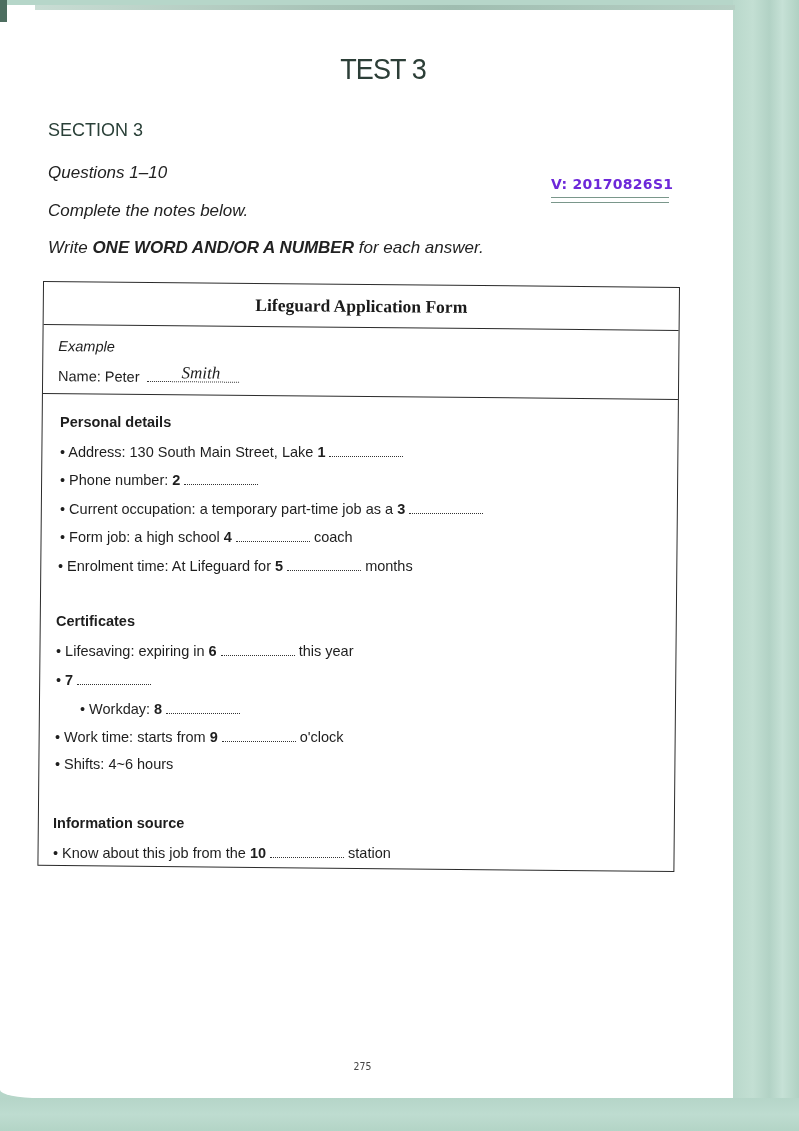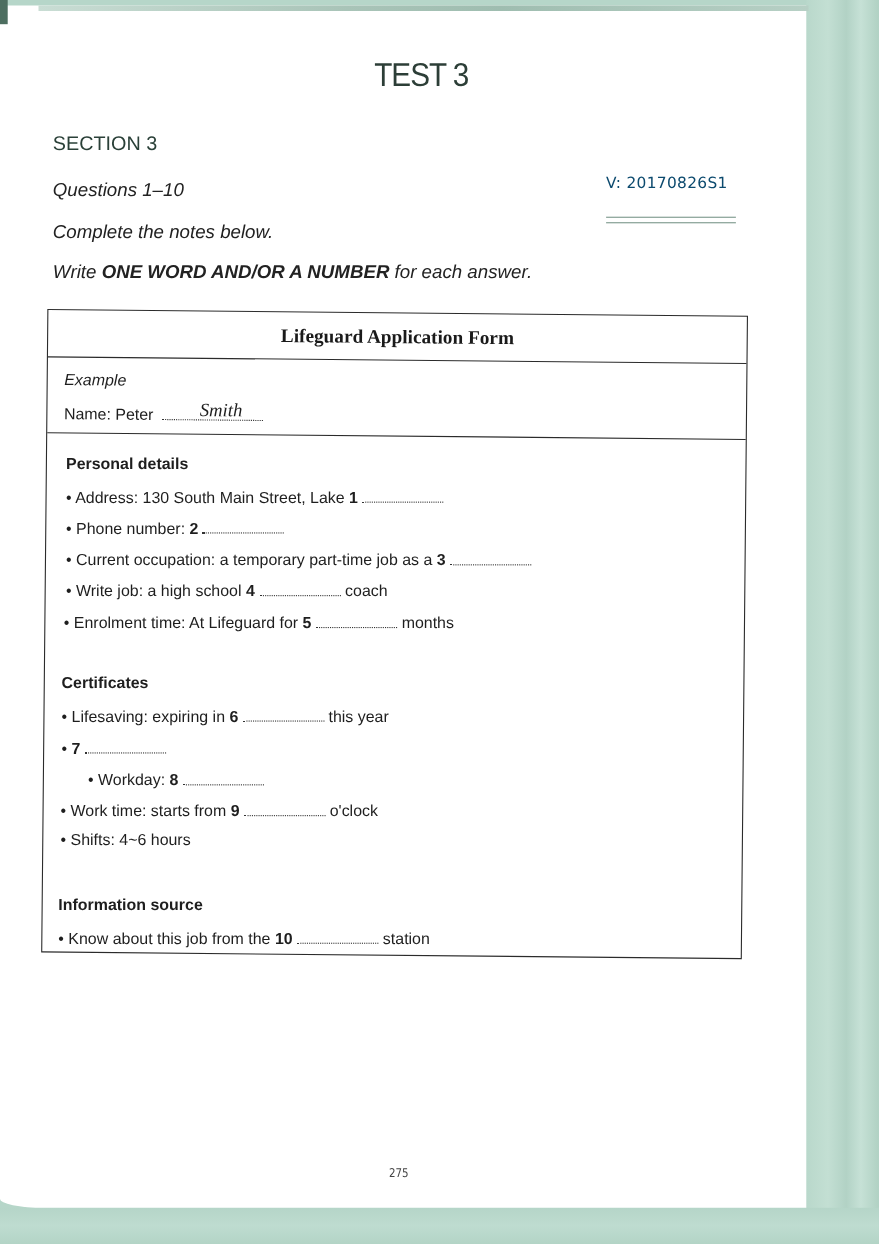--- a/index.html
+++ b/index.html
@@ -80,25 +80,25 @@
       font-size: 17px;
       font-style: italic;
       color: #222;
     }
     .instr b {
       font-weight: bold;
     }
     .version {
       position: absolute;
       left: 551px;
-      top: 159px;
+      top: 176px;
       font-family: "DejaVu Sans", sans-serif;
-      font-weight: normal;
+      font-weight: bold;
       font-size: 14px;
-      color: #0c4a6e;
+      color: #6d28d9;
       letter-spacing: 0.3px;
     }
     .version-line {
       position: absolute;
       left: 551px;
       width: 118px;
       height: 1px;
       background: #7a978b;
     }
     .form-box {
@@ -214,21 +214,21 @@
       <span>Name: Peter</span>
       <span class="blank" style="width:92px;"><span class="blank-filled" style="left:34px;">Smith</span></span>
     </div>
   </div>
 </div>
 
 <div class="group-head" style="left:60px; top:414px;">Personal details</div>
 <div class="item" style="left:60px; top:442px;"><span>• Address: 130 South Main Street, Lake </span><span class="num">1</span><span class="blank"></span></div>
 <div class="item" style="left:60px; top:470px;"><span>• Phone number: </span><span class="num">2</span><span class="blank"></span></div>
 <div class="item" style="left:60px; top:499px;"><span>• Current occupation: a temporary part-time job as a </span><span class="num">3</span><span class="blank"></span></div>
-<div class="item" style="left:60px; top:527px;"><span>• Write job: a high school </span><span class="num">4</span><span class="blank"></span><span>coach</span></div>
+<div class="item" style="left:60px; top:527px;"><span>• Form job: a high school </span><span class="num">4</span><span class="blank"></span><span>coach</span></div>
 <div class="item" style="left:58px; top:556px;"><span>• Enrolment time: At Lifeguard for </span><span class="num">5</span><span class="blank"></span><span>months</span></div>
 
 <div class="group-head" style="left:56px; top:613px;">Certificates</div>
 <div class="item" style="left:56px; top:641px;"><span>• Lifesaving: expiring in </span><span class="num">6</span><span class="blank"></span><span>this year</span></div>
 <div class="item" style="left:56px; top:670px;"><span>• </span><span class="num">7</span><span class="blank"></span></div>
 <div class="item" style="left:56px; top:699px;margin-left:24px;"><span>• Workday: </span><span class="num">8</span><span class="blank"></span></div>
 <div class="item" style="left:55px; top:727px;"><span>• Work time: starts from </span><span class="num">9</span><span class="blank"></span><span>o'clock</span></div>
 <div class="item" style="left:55px; top:756px;"><span>• Shifts: 4~6 hours</span></div>
 
 <div class="group-head" style="left:53px; top:815px;">Information source</div>

